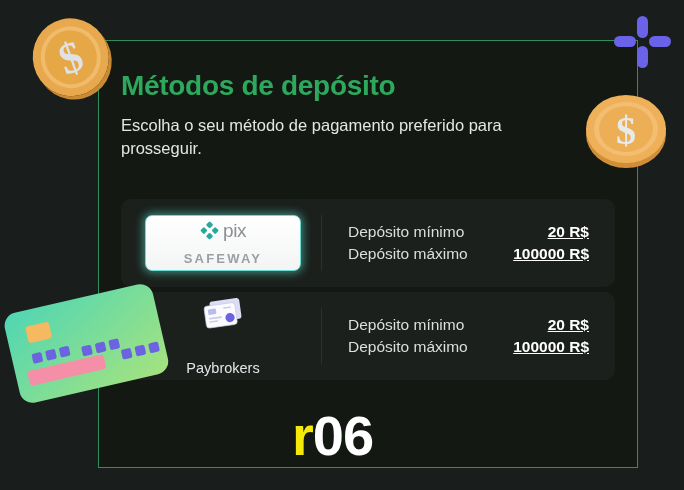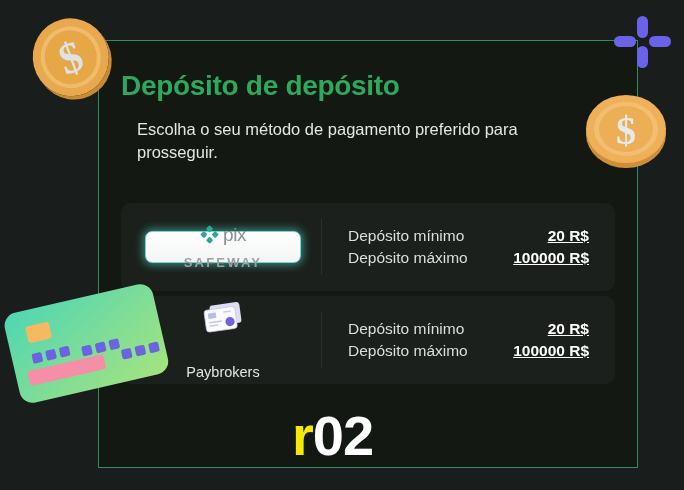--- a/index.html
+++ b/index.html
@@ -29,21 +29,21 @@
     font-size:28px;
     font-weight:bold;
     letter-spacing:-0.3px;
     margin:0 0 12px 0;
     line-height:1.1;
   }
   .subtitle{
     color:#e3e6e3;
     font-size:16.5px;
     line-height:1.42;
-    margin:16px;
+    margin:0;
     max-width:452px;
     font-weight:normal;
   }
 
   
   .methods{
     margin-top:38px;
     display:flex;
     flex-direction:column;
     gap:5px;
@@ -99,21 +99,21 @@
   }
   .method-name{
     color:#e5e5e5;
     font-size:14.5px;
     font-weight:normal;
     margin-top:21px;
   }
 
   
   .pix-tile{
-    width:156px;height:32px;
+    width:156px;height:56px;
     background:linear-gradient(180deg,#ffffff 0%,#f3f4f4 100%);
     border-radius:7px;
     border:1.5px solid #6fd9cf;
     box-shadow:0 0 9px 2px rgba(90,220,205,.55);
     display:flex;flex-direction:column;
     align-items:center;justify-content:center;
     box-sizing:border-box;
     gap:12px;
   }
   .pix-top{display:flex;align-items:center;gap:4px;}
@@ -146,21 +146,21 @@
   }
   .wm-r{color:#f5e90a;}
   .wm-num{color:#ffffff;}
 </style>
 </head>
 <body>
 
 <div class="modal">
   <div class="modal-inner">
 
-    <h1 class="title">Depósito de depósito</h1>
+    <h1 class="title">Métodos de depósito</h1>
     <p class="subtitle">Escolha o seu método de pagamento preferido para prosseguir.</p>
 
     <div class="methods">
 
       <div class="method-row">
         <div class="method-logo-cell">
           <div class="pix-tile">
             <div class="pix-top">
               <svg width="19" height="19" viewBox="0 0 24 24">
                 <g fill="#2aa79b">
@@ -277,14 +277,14 @@
         <rect x="124" y="86" width="10" height="10" rx="2"></rect>
         <rect x="138" y="86" width="10" height="10" rx="2"></rect>
         <rect x="152" y="86" width="10" height="10" rx="2"></rect>
       </g>
       <rect x="28" y="86" width="78" height="15" rx="3" fill="#f58fa8"></rect>
     </g>
   </svg>
 </div>
 
 <div class="watermark">
-  <span class="wm-r">r</span><span class="wm-num">02</span>
+  <span class="wm-r">r</span><span class="wm-num">06</span>
 </div>
 
 </body></html>

